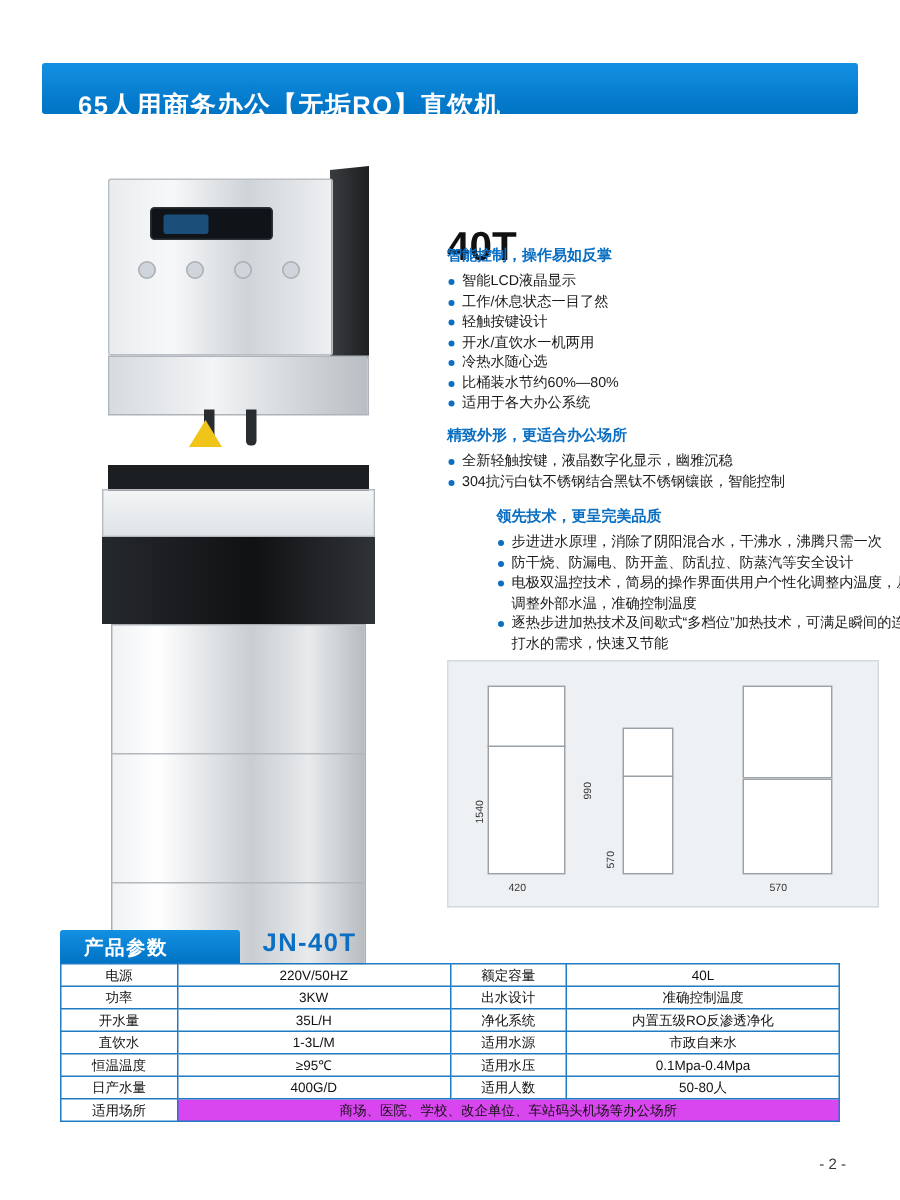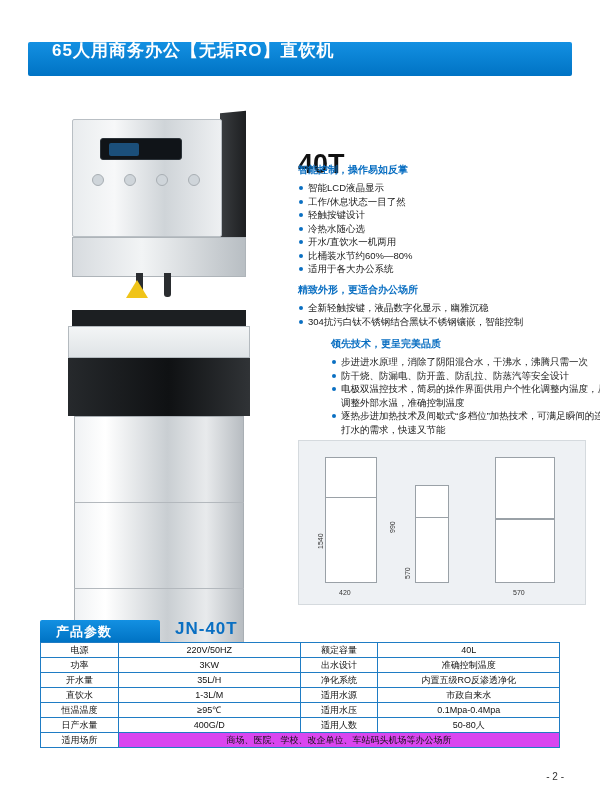--- a/index.html
+++ b/index.html
@@ -20,21 +20,21 @@
   .banner {
     position: absolute;
     left: 28px; top: 42px;
     width: 544px; height: 34px;
     background: #0a7fd4;
     background: linear-gradient(to bottom, #1390e2 0%, #0073c4 100%);
     border-radius: 2px;
   }
   .banner-text {
     position: absolute;
-    left: 52px; top: 40px;
+    left: 52px; top: 60px;
     width: 520px;
     font-size: 17px;
     font-weight: bold;
     color: #ffffff;
     letter-spacing: 1px;
     line-height: 22px;
   }
 
   
   .machine {
@@ -295,22 +295,22 @@
   </div>
 
   <div class="model">40T</div>
 
   <div class="sec sec1">
     <div class="sec-title">智能控制，操作易如反掌</div>
     <ul>
       <li>智能LCD液晶显示</li>
       <li>工作/休息状态一目了然</li>
       <li>轻触按键设计</li>
+      <li>开水/直饮水一机两用</li>
       <li>冷热水随心选</li>
-      <li>开水/直饮水一机两用</li>
       <li>比桶装水节约60%—80%</li>
       <li>适用于各大办公系统</li>
     </ul>
   </div>
 
   <div class="sec sec2">
     <div class="sec-title">精致外形，更适合办公场所</div>
     <ul>
       <li>全新轻触按键，液晶数字化显示，幽雅沉稳</li>
       <li>304抗污白钛不锈钢结合黑钛不锈钢镶嵌，智能控制</li>

